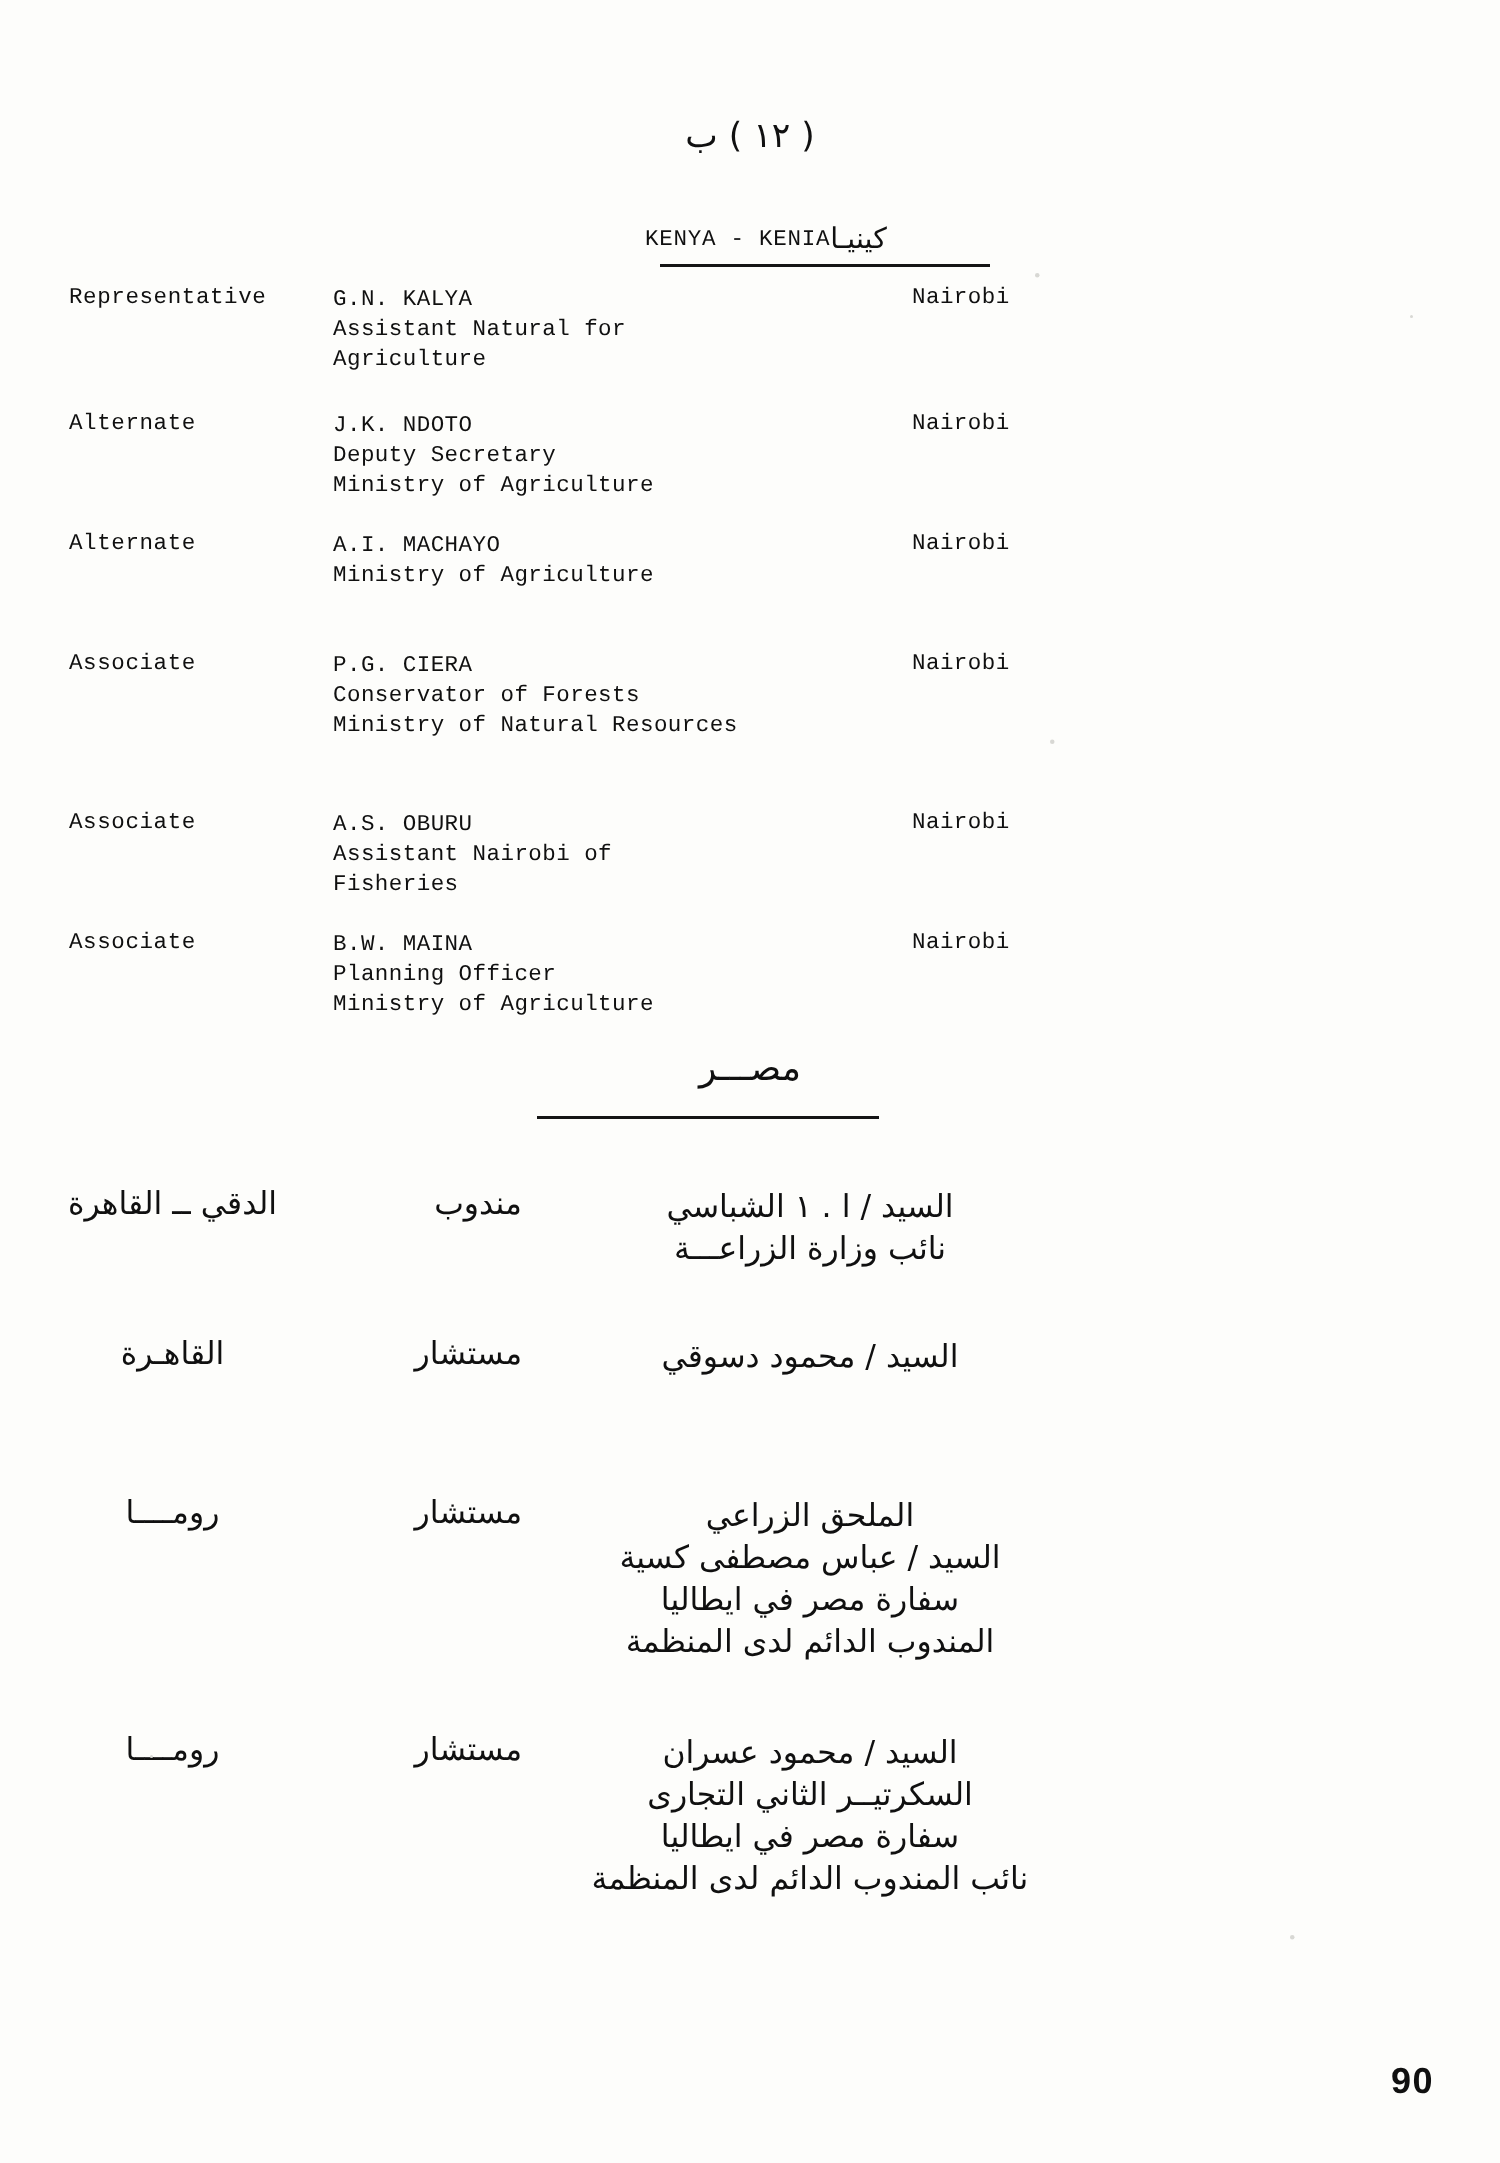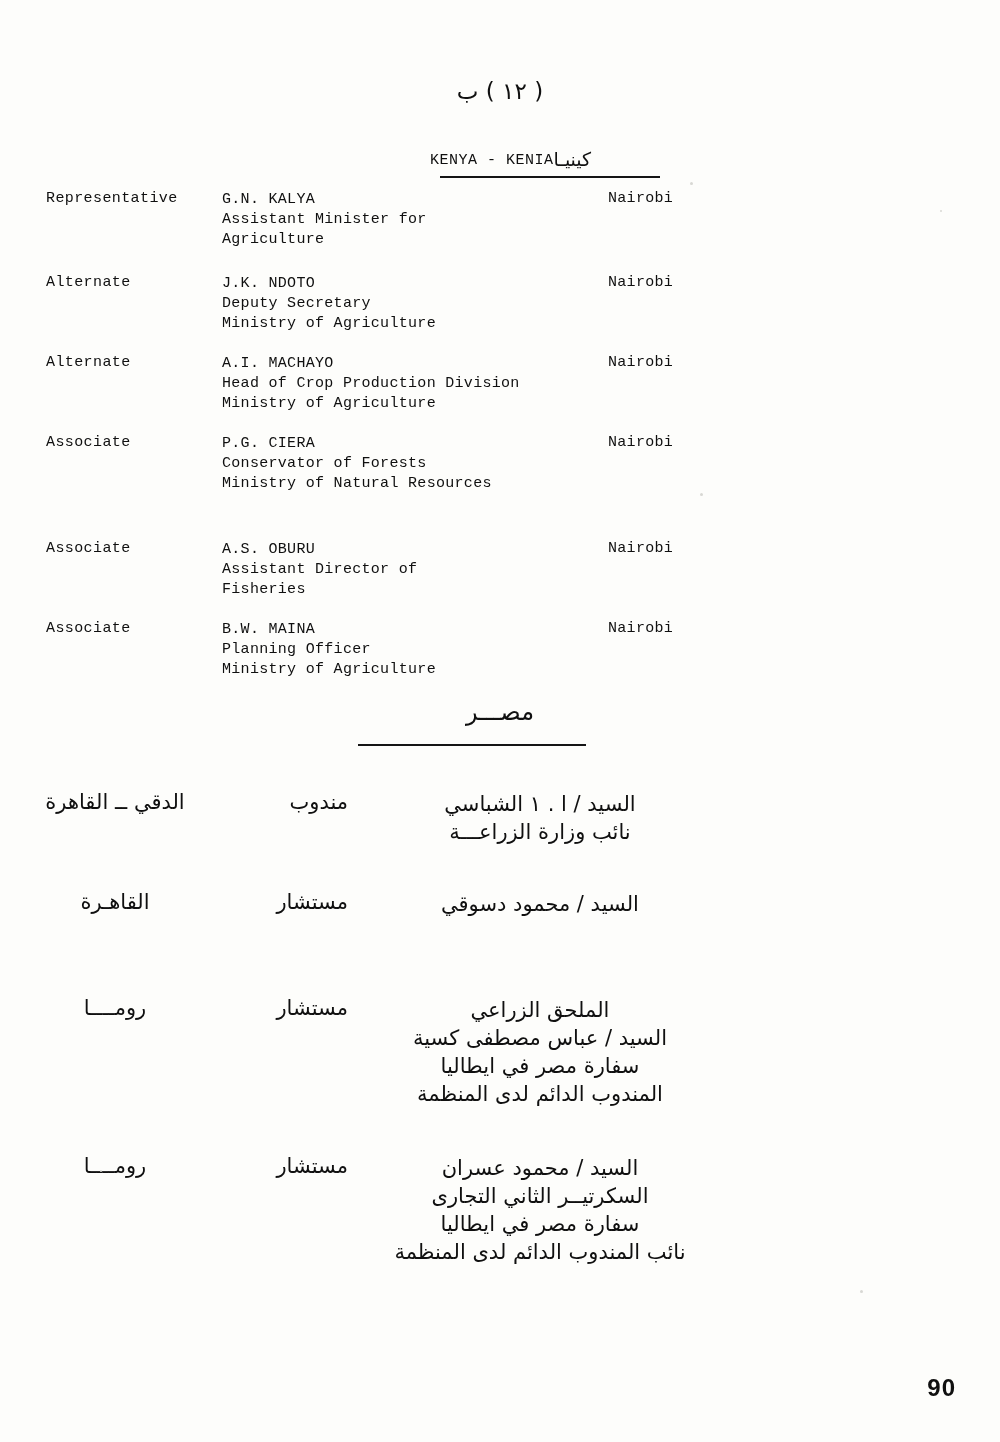--- a/index.html
+++ b/index.html
@@ -196,61 +196,60 @@
     <span class="lat">KENYA - KENIA</span><span class="ar">كينيـا</span>
   </div>
   <div class="country-rule"></div>
 
   <div class="delegation">
 
     <div class="row" style="height:66px">
       <div class="role">Representative</div>
       <div class="person">
         <span class="nm">G.N. KALYA</span>
-        <span class="ti">Assistant Minister for</span>
+        <span class="ti">Assistant Natural for</span>
         <span class="ti">Agriculture</span>
       </div>
       <div class="city">Nairobi</div>
     </div>
 
     <div class="row" style="height:62px">
       <div class="role">Alternate</div>
       <div class="person">
         <span class="nm">J.K. NDOTO</span>
         <span class="ti">Deputy Secretary</span>
         <span class="ti">Ministry of Agriculture</span>
       </div>
       <div class="city">Nairobi</div>
     </div>
 
     <div class="row" style="height:62px">
       <div class="role">Alternate</div>
       <div class="person">
         <span class="nm">A.I. MACHAYO</span>
-        <span class="ti">Head of Crop Production Division</span>
         <span class="ti">Ministry of Agriculture</span>
       </div>
       <div class="city">Nairobi</div>
     </div>
 
     <div class="row" style="height:88px">
       <div class="role">Associate</div>
       <div class="person">
         <span class="nm">P.G. CIERA</span>
         <span class="ti">Conservator of Forests</span>
         <span class="ti">Ministry of Natural Resources</span>
       </div>
       <div class="city">Nairobi</div>
     </div>
 
     <div class="row" style="height:62px">
       <div class="role">Associate</div>
       <div class="person">
         <span class="nm">A.S. OBURU</span>
-        <span class="ti">Assistant Director of</span>
+        <span class="ti">Assistant Nairobi of</span>
         <span class="ti">Fisheries</span>
       </div>
       <div class="city">Nairobi</div>
     </div>
 
     <div class="row" style="height:62px">
       <div class="role">Associate</div>
       <div class="person">
         <span class="nm">B.W. MAINA</span>
         <span class="ti">Planning Officer</span>

